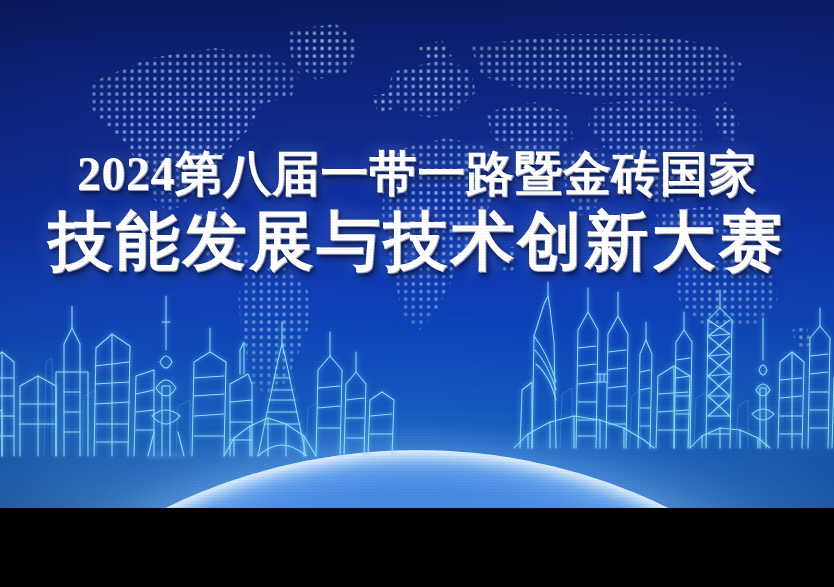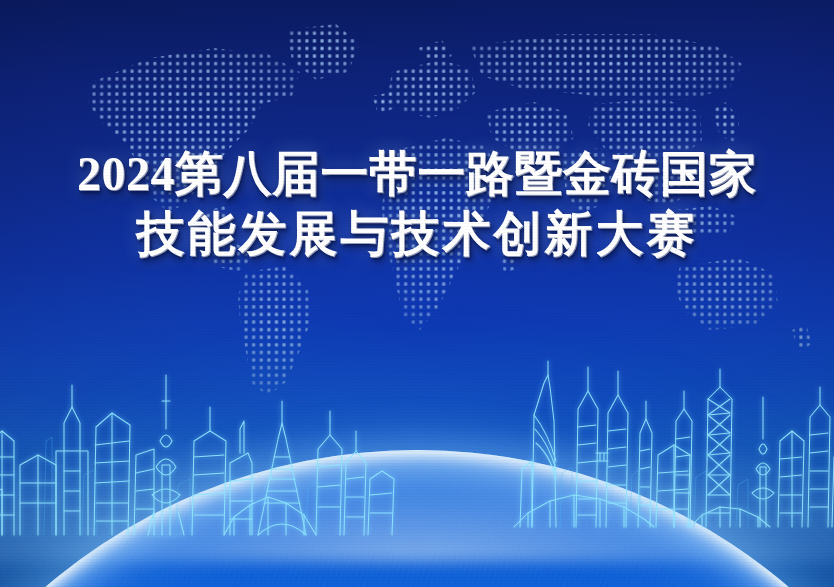--- a/index.html
+++ b/index.html
@@ -8,21 +8,21 @@
     background: #000;
   }
   body {
     font-family: "Liberation Serif", "DejaVu Serif", serif;
   }
 
   
   .poster {
     position: relative;
     width: 834px;
-    height: 587px;
+    height: 508px;
     overflow: hidden;
     background: #0b1f72;
   }
 
   
   .bg-base {
     position: absolute;
     inset: 0;
     background:
       linear-gradient(178deg,
@@ -178,21 +178,21 @@
     letter-spacing: 0.5px;
     line-height: 1.0;
     white-space: nowrap;
     text-shadow:
        1px 1px 0 rgba(255,255,255,0.55),
        2px 3px 3px rgba(6,20,78,0.80),
        3px 5px 8px rgba(4,14,60,0.70),
        0 0 18px rgba(180,220,255,0.35);
   }
   .title-line.l1 { font-size: 48px; margin-bottom: 12px; }
-  .title-line.l2 { font-size: 48px; letter-spacing: 3px; margin-top: 12px; }
+  .title-line.l2 { font-size: 64px; letter-spacing: 3px; margin-top: 12px; }
 
   
   .scan {
     position: absolute;
     inset: 0;
     z-index: 20;
     pointer-events: none;
     opacity: 0.06;
     background: repeating-linear-gradient(
       0deg,

